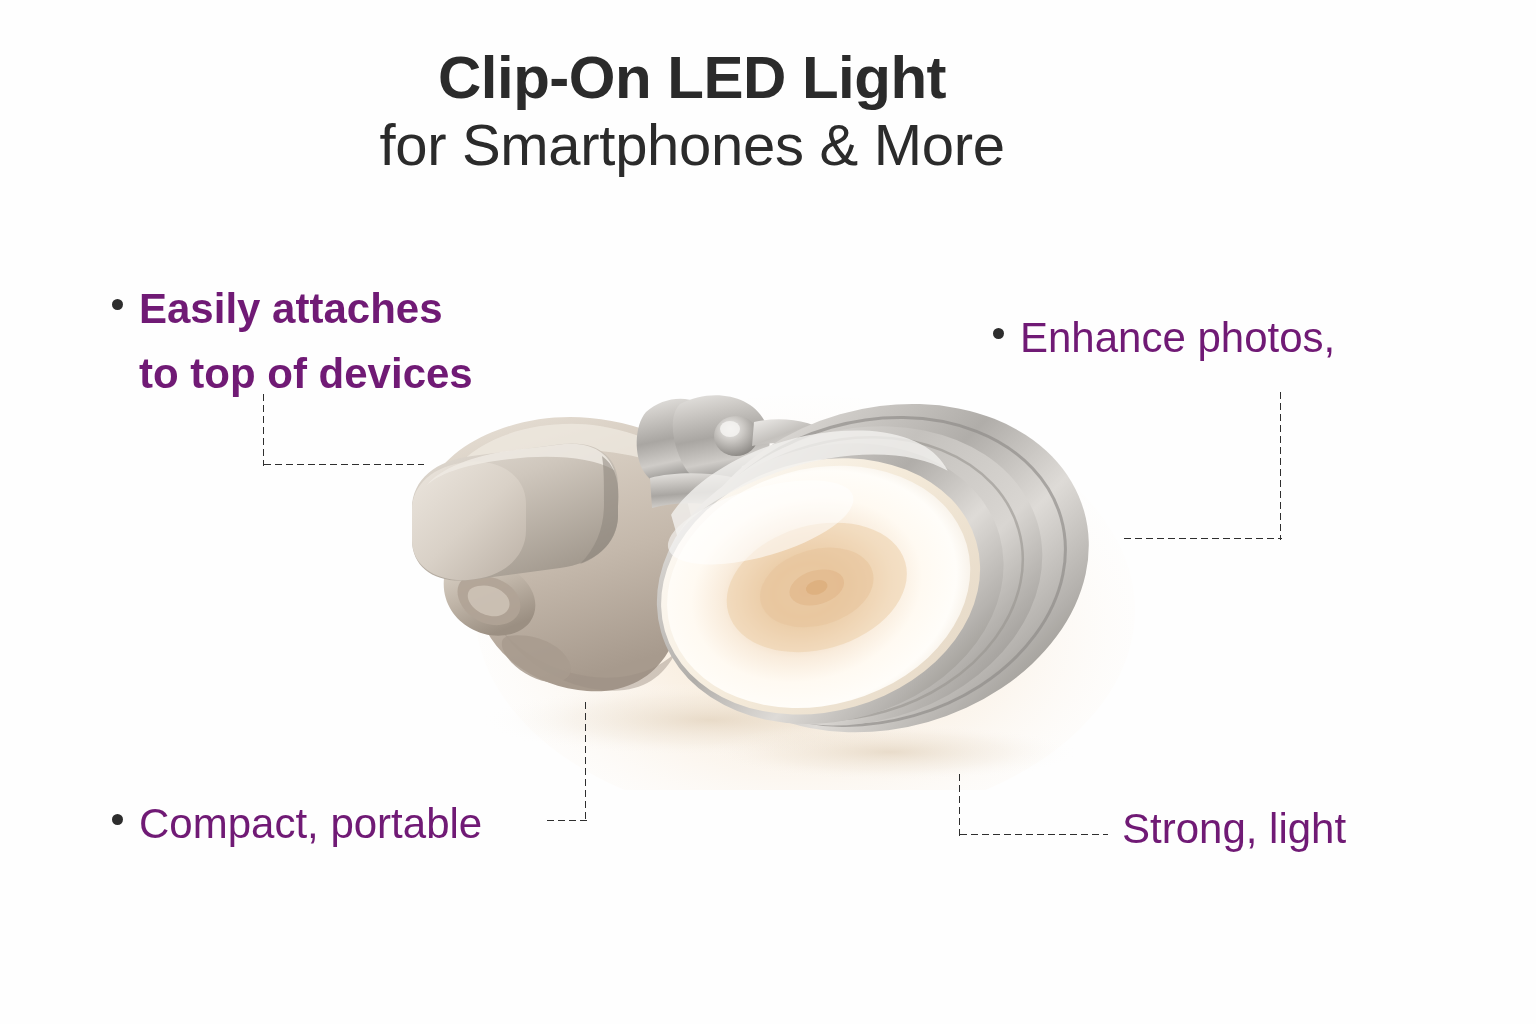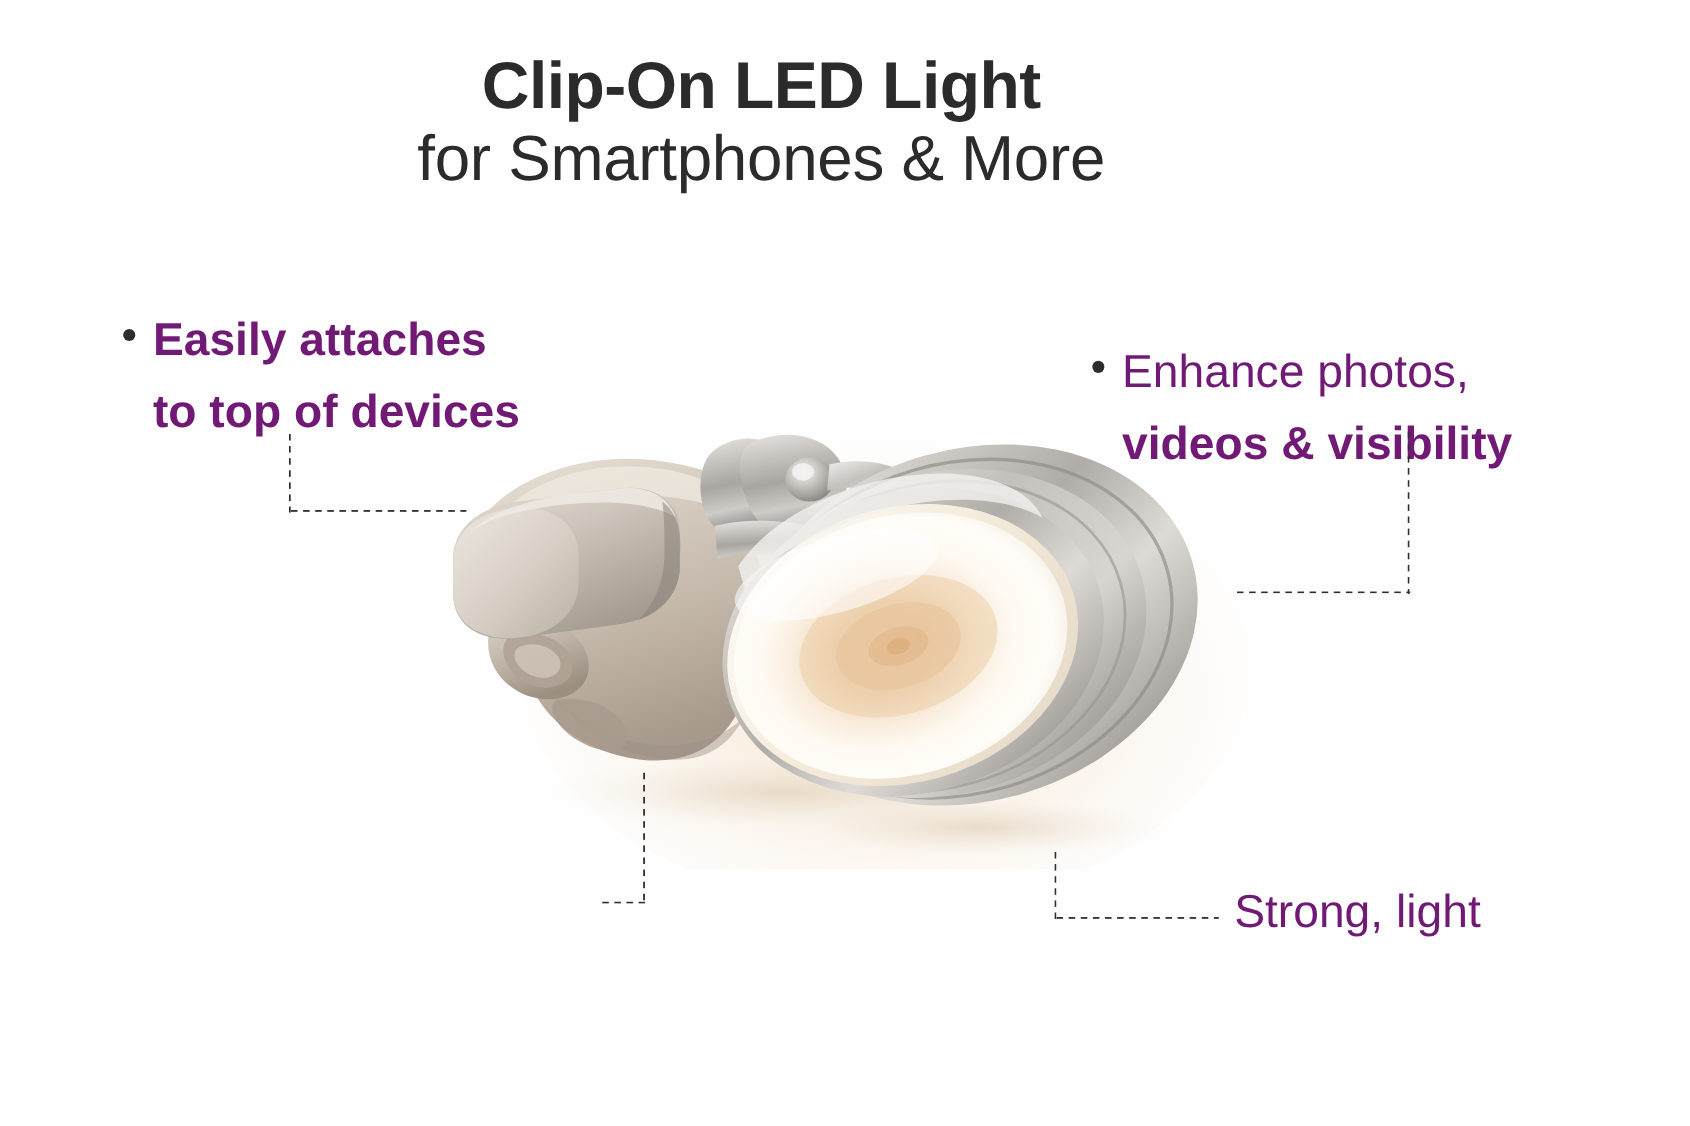--- a/index.html
+++ b/index.html
@@ -348,24 +348,26 @@
     <span class="ln">
       <span class="bullet-dot"></span><span class="bold">Easily attaches</span>
     </span>
     <span class="ln indent">to top of devices</span>
   </div>
 
   <div class="callout" id="callout-tr">
     <span class="ln">
       <span class="bullet-dot"></span><span>Enhance photos,</span>
     </span>
-    <span class="ln indent">videos &amp; visibility</span>
   </div>
 
   <div class="callout" id="callout-bl">
+    <span class="ln">
+      <span class="bullet-dot"></span><span>Compact, portable</span>
+    </span>
   </div>
 
   <div class="callout" id="callout-br">
     <span class="ln">Strong, light</span>
   </div>
 
   <div>
     <div class="dotline-v" style="left:262px; top:392px; height:74px;"></div>
     <div class="dotline-h" style="left:262px; top:463px; width:162px;"></div>
   </div>

